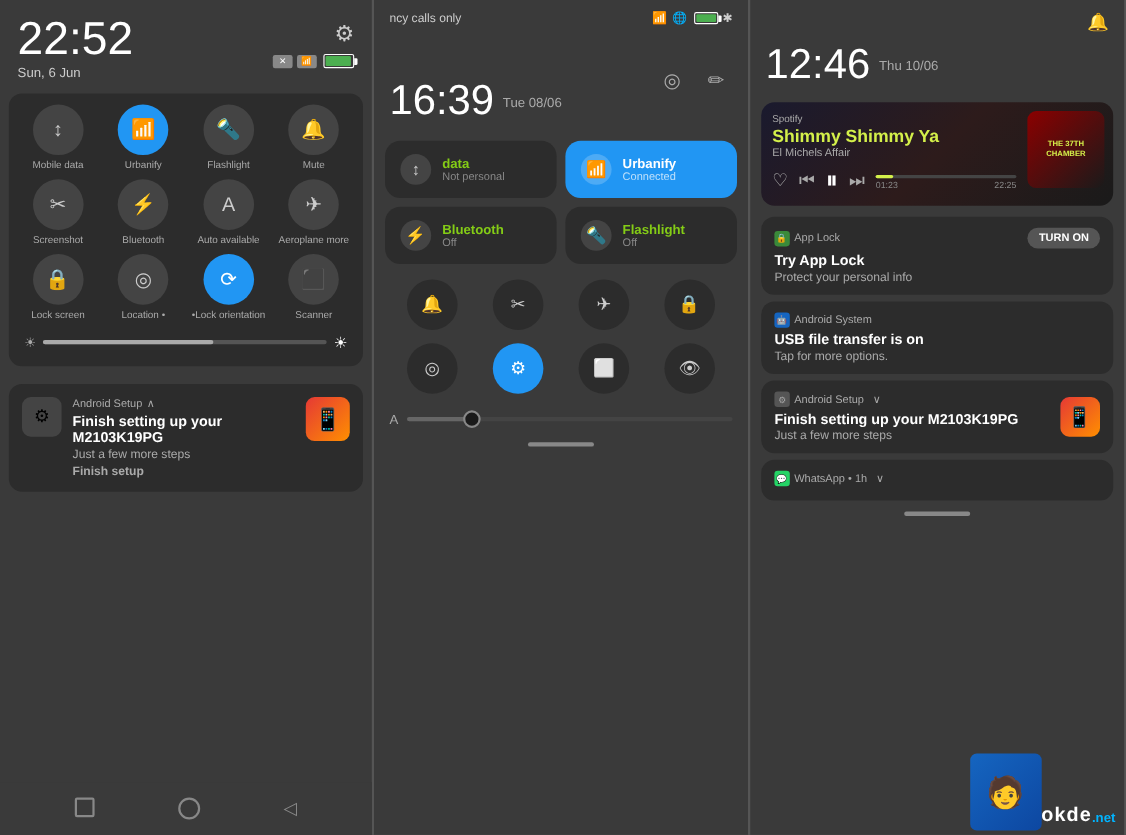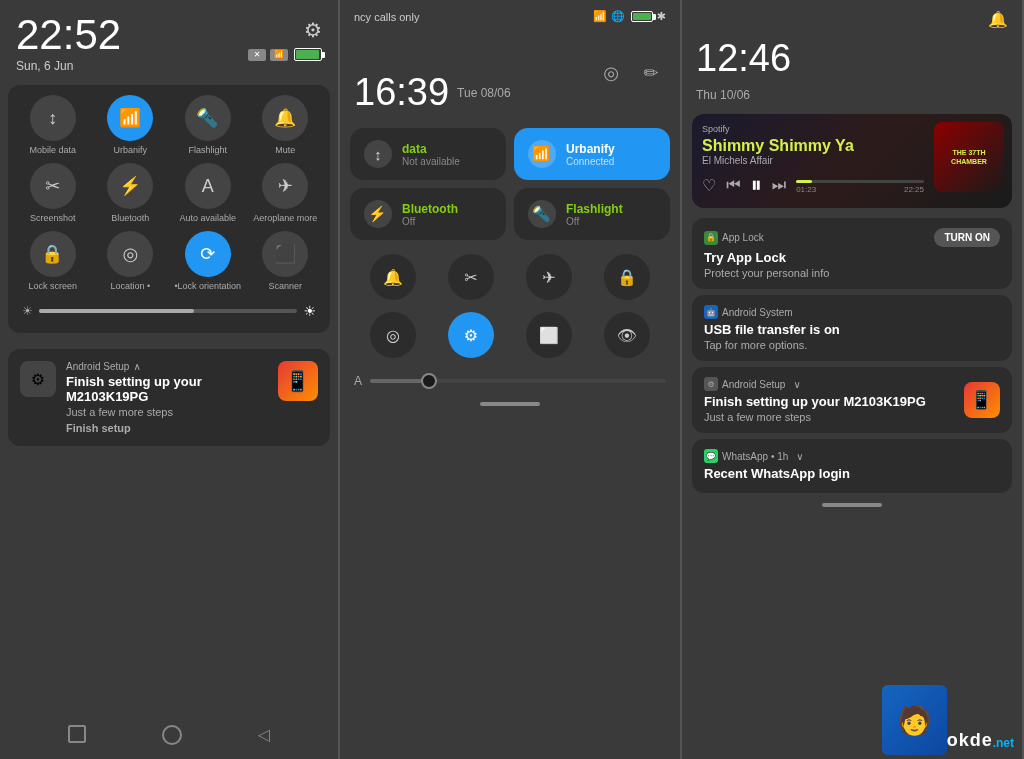--- a/index.html
+++ b/index.html
@@ -393,23 +393,22 @@
     
     .right-status-bar {
       padding: 10px 14px 4px;
       display: flex;
       justify-content: space-between;
       align-items: center;
     }
     .right-time-row {
       padding: 4px 14px 6px;
       display: flex;
-      align-items: flex-start;
+      align-items: center;
       gap: 8px;
-      flex-direction: column;
     }
     .right-time {
       font-size: 38px;
       font-weight: 300;
       color: #fff;
     }
     .right-date {
       font-size: 12px;
       color: #aaa;
     }
@@ -688,21 +687,21 @@
       <div class="mid-icon-btn">◎</div>
       <div class="mid-icon-btn">✏</div>
     </div>
   </div>
 
   <div class="mid-tiles-grid">
     <div class="mid-tile inactive">
       <div class="mid-tile-icon">↕</div>
       <div class="mid-tile-info">
         <div class="mid-tile-name">data</div>
-        <div class="mid-tile-sub">Not available</div>
+        <div class="mid-tile-sub">Not personal</div>
       </div>
     </div>
     <div class="mid-tile active-tile">
       <div class="mid-tile-icon">📶</div>
       <div class="mid-tile-info">
         <div class="mid-tile-name">Urbanify</div>
         <div class="mid-tile-sub">Connected</div>
       </div>
     </div>
     <div class="mid-tile inactive">
@@ -826,21 +825,20 @@
     </div>
 
     <div class="right-notif-card">
       <div class="rn-header">
         <div class="rn-app">
           <div class="rn-app-icon" style="background:#25d366;color:#fff;">💬</div>
           <span>WhatsApp • 1h</span>
           <span style="margin-left:4px;">∨</span>
         </div>
       </div>
-      <div class="rn-title">Recent WhatsApp login</div>
     </div>
   </div>
 
   <div style="position:absolute;bottom:8px;right:8px;display:flex;align-items:flex-end;gap:0;">
     <span style="font-size:18px;font-weight:800;color:#fff;letter-spacing:1px;">pokde</span>
     <span style="font-size:12px;font-weight:800;color:#00b4ff;margin-bottom:1px;">.net</span>
   </div>
 
   <div style="position:absolute;bottom:4px;right:75px;width:65px;height:70px;background:linear-gradient(135deg,#1565c0,#0d47a1);border-radius:6px;display:flex;align-items:center;justify-content:center;font-size:28px;overflow:hidden;">🧑</div>
 

